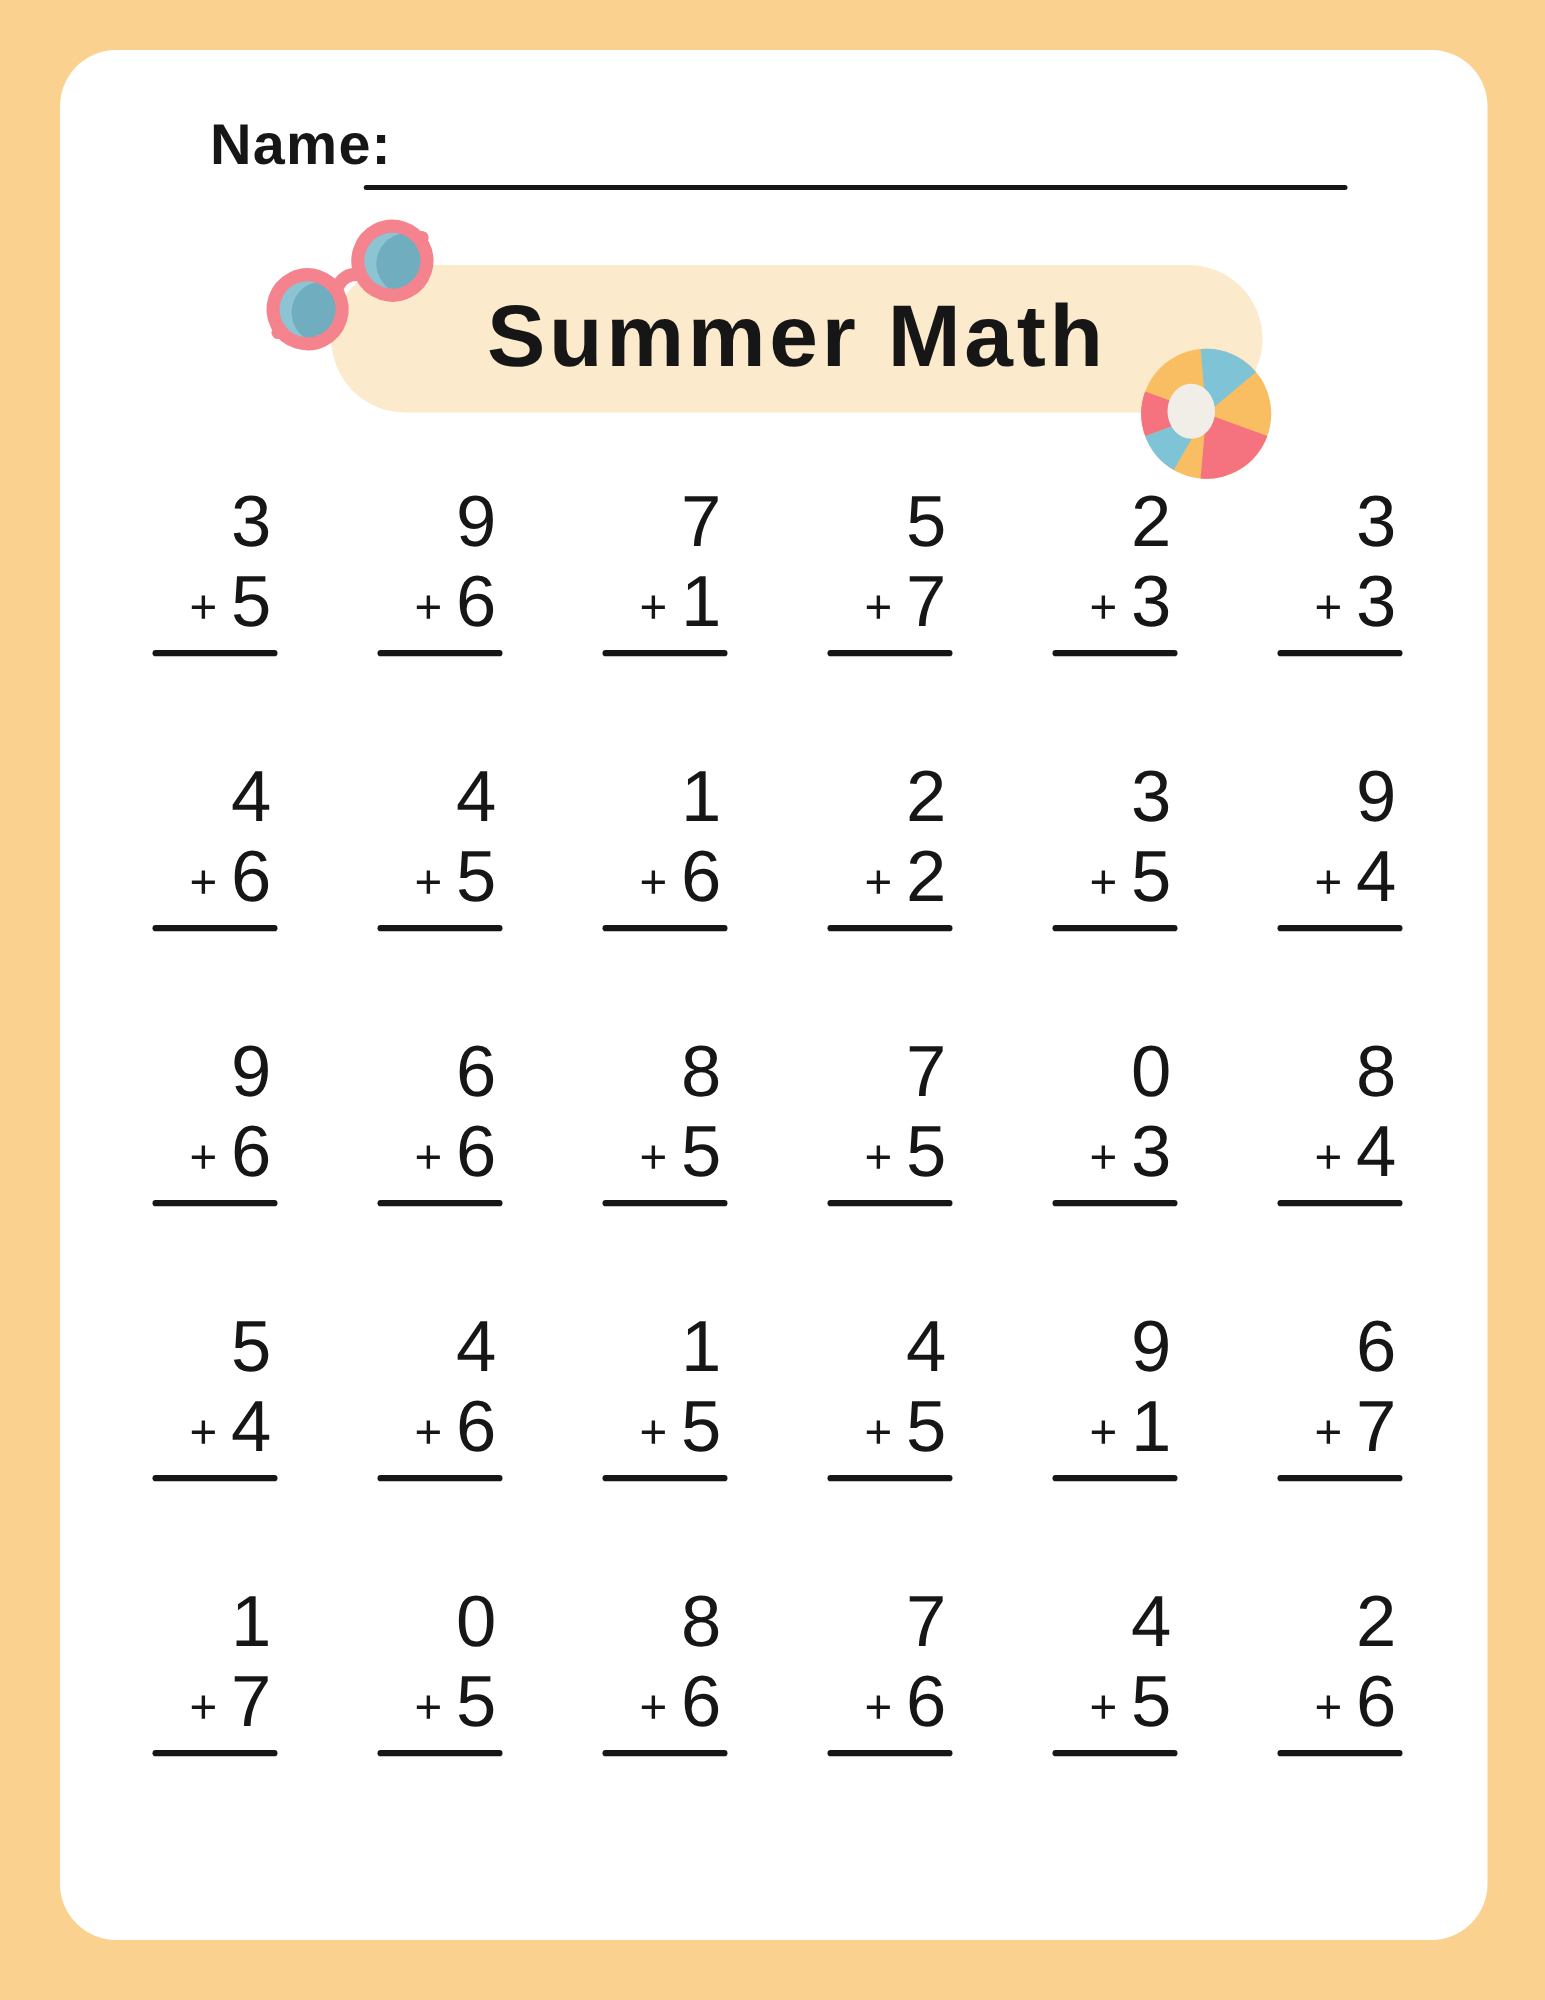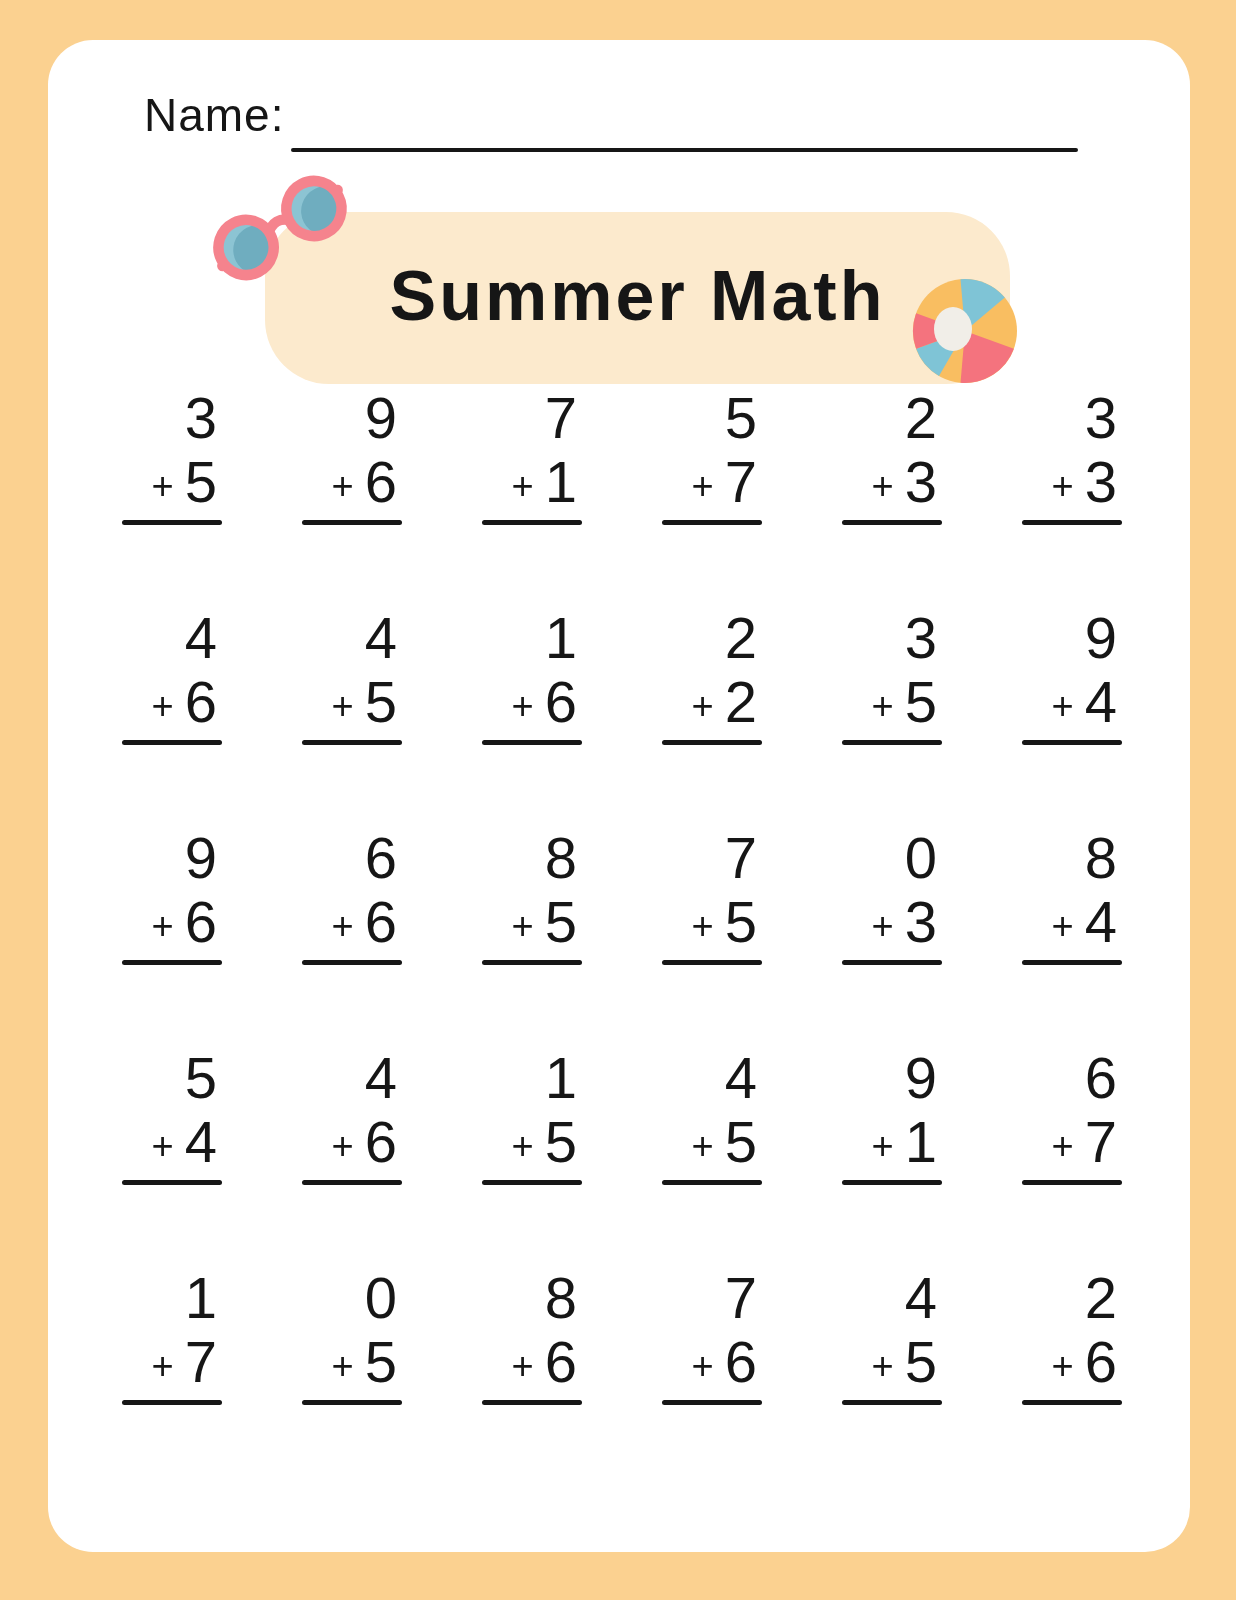--- a/index.html
+++ b/index.html
@@ -12,38 +12,38 @@
   .page { position: relative; width: 1236px; height: 1600px; background: var(--frame, #FBD190); }
   .card {
     position: absolute;
     left: 48px; top: 40px; right: 46px; bottom: 48px;
     background: #ffffff;
     border-radius: 45px;
   }
   
   .name-label {
     position: absolute;
-    left: 96px; top: 48px;
+    left: 120px; top: 48px;
     font-size: 46px;
-    font-weight: normal;
+    font-weight: bold;
     letter-spacing: 1px;
     color: var(--ink, #141414);
   }
   .name-line {
     position: absolute;
     left: 243px; top: 108px;
     width: 787px; height: 4px;
     background: var(--ink, #141414);
     border-radius: 2px;
   }
   
   .banner {
     position: absolute;
     left: 217px; top: 172px;
-    width: 745px; height: 172px;
+    width: 745px; height: 118px;
     background: var(--banner, #FCEACD);
     border-radius: 64px;
     display: flex; align-items: center; justify-content: center;
   }
   .title {
     font-size: 70px;
     font-weight: bold;
     letter-spacing: 3px;
     color: var(--ink, #141414);
     white-space: nowrap;

